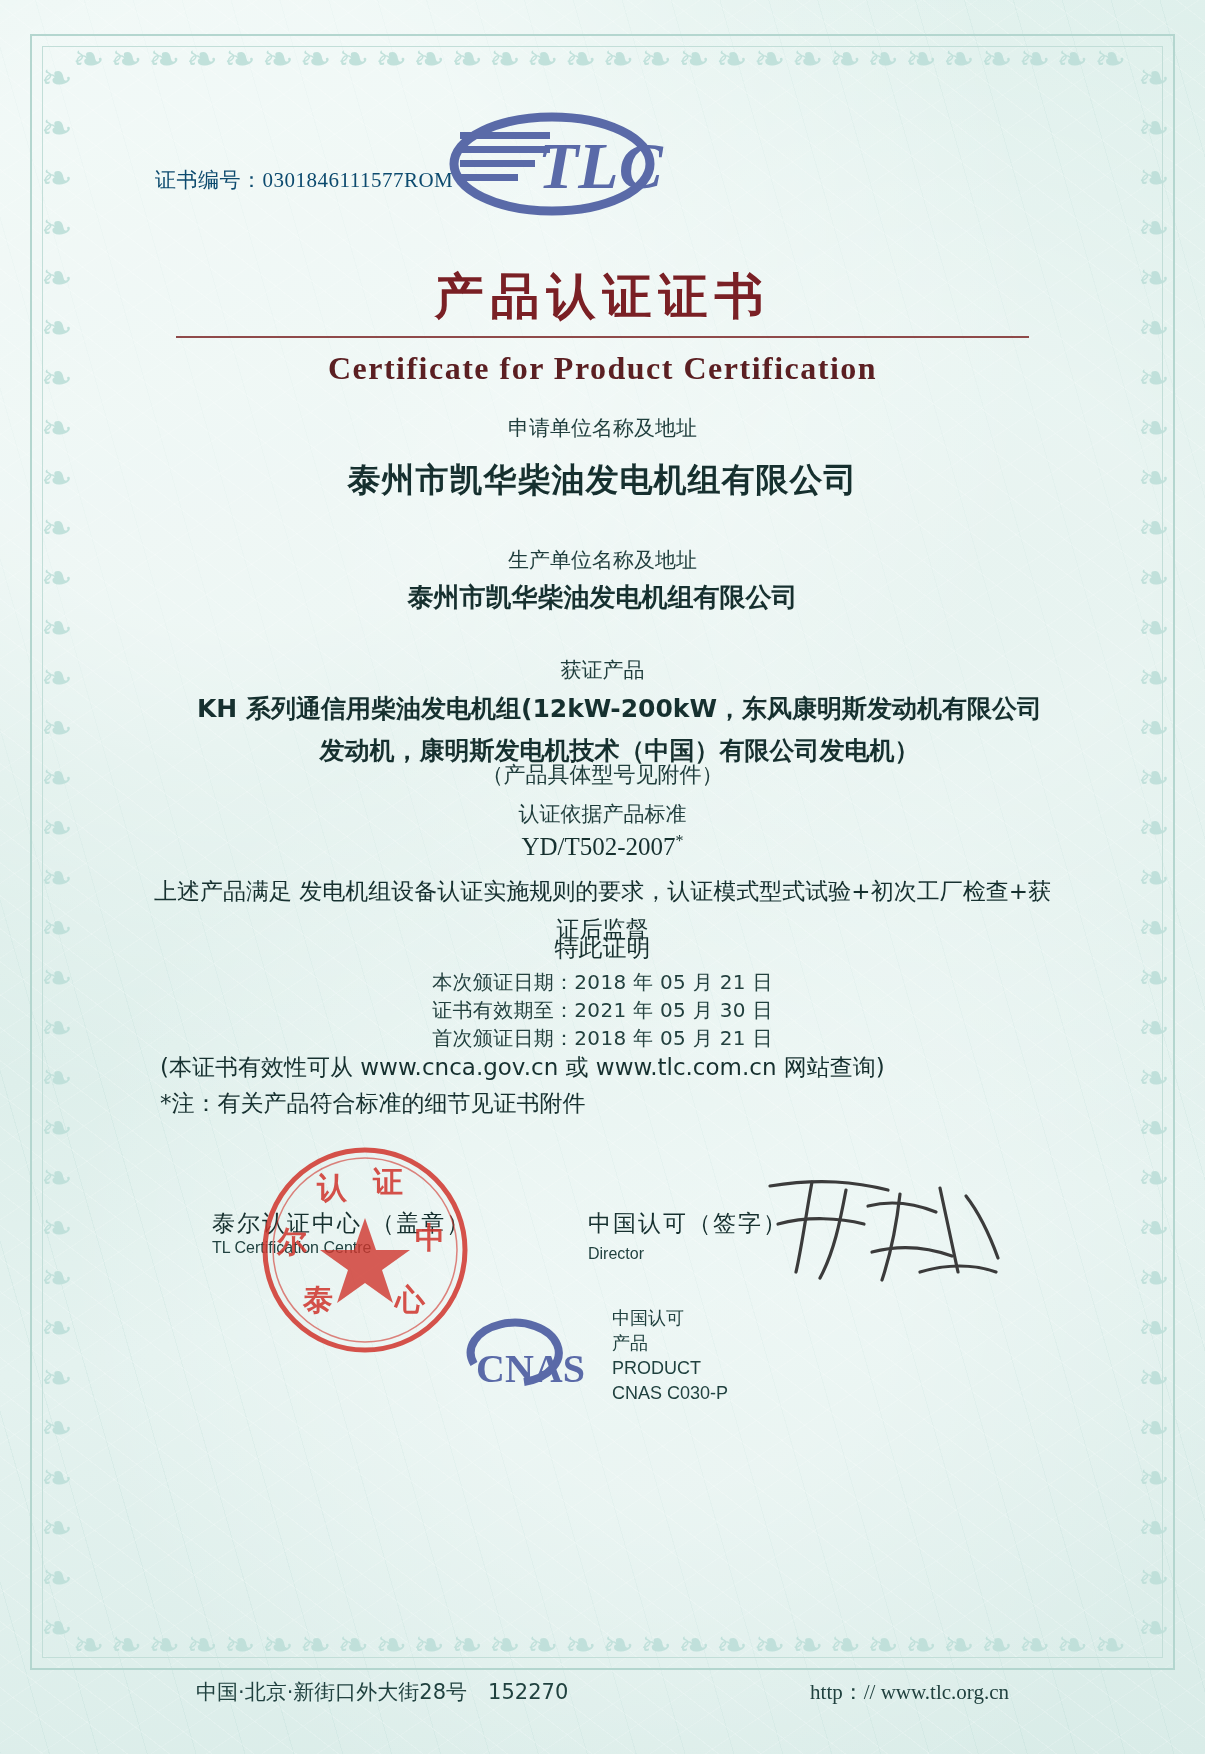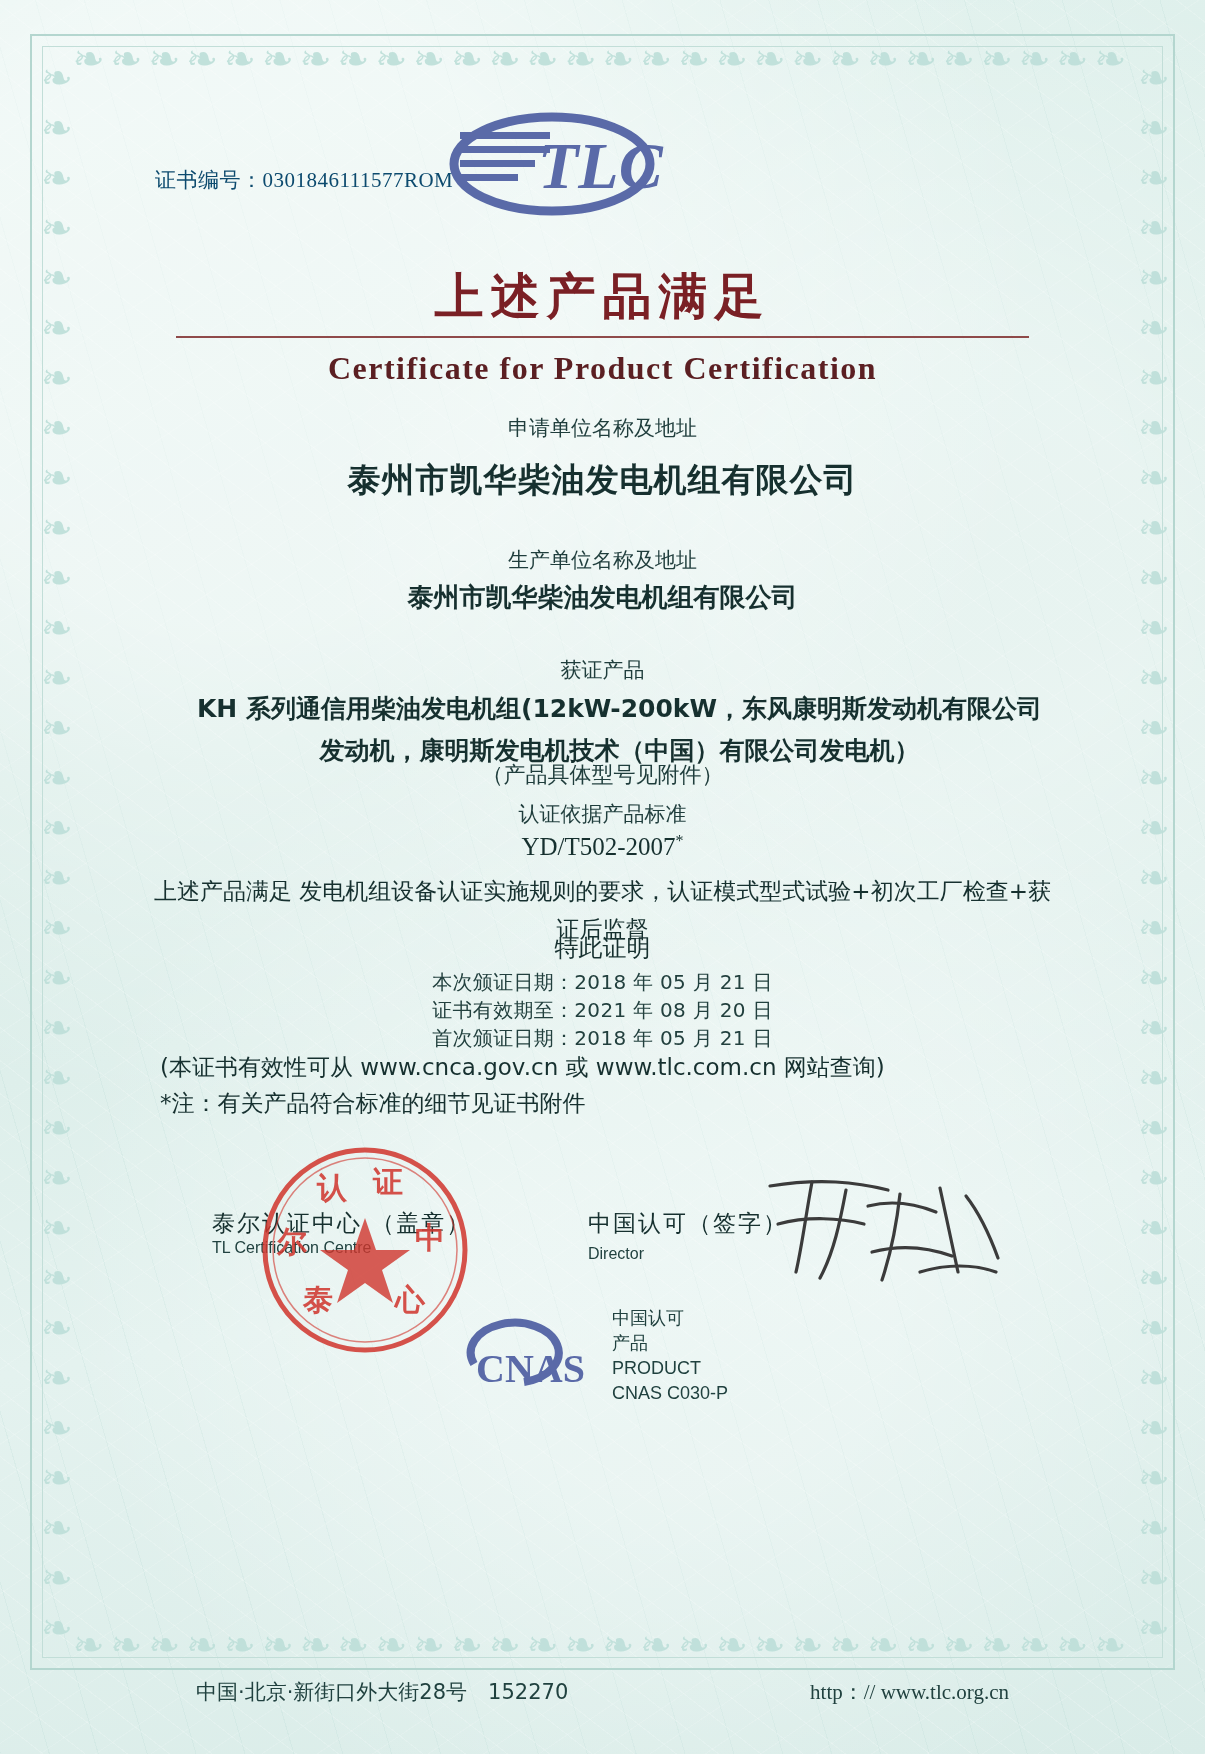--- a/index.html
+++ b/index.html
@@ -179,21 +179,21 @@
       <g fill="#5a6aa8">
         <rect x="30" y="26" width="90" height="7"></rect>
         <rect x="30" y="40" width="90" height="7"></rect>
         <rect x="30" y="54" width="75" height="7"></rect>
         <rect x="30" y="68" width="58" height="7"></rect>
       </g>
       <text x="108" y="82" font-family="Liberation Serif, serif" font-style="italic" font-weight="bold" font-size="66" fill="#5a6aa8">TLC</text>
     </svg>
   </div>
 
-  <div class="title-cn">上述产品满足</div>
+  <div class="title-cn">产品认证证书</div>
   <div class="rule"></div>
   <div class="title-en">Certificate  for  Product  Certification</div>
 
   <div class="lbl l-applicant">申请单位名称及地址</div>
   <div class="big v-applicant-name">泰州市凯华柴油发电机组有限公司</div>
 
   <div class="lbl l-maker">生产单位名称及地址</div>
   <div class="big v-maker-name">泰州市凯华柴油发电机组有限公司</div>
 
   <div class="lbl l-product">获证产品</div>
@@ -203,21 +203,21 @@
   <div class="lbl l-standard">认证依据产品标准</div>
   <div class="v-standard">
     <span>YD/T502-2007</span><sup>*</sup>
   </div>
 
   <div class="statement">上述产品满足  发电机组设备认证实施规则的要求，认证模式型式试验+初次工厂检查+获证后监督</div>
   <div class="hereby">特此证明</div>
 
   <div class="dates">
     <div>本次颁证日期：2018 年 05 月 21 日</div>
-    <div>证书有效期至：2021 年 08 月 20 日</div>
+    <div>证书有效期至：2021 年 05 月 30 日</div>
     <div>首次颁证日期：2018 年 05 月 21 日</div>
   </div>
 
   <div class="note1">(本证书有效性可从 www.cnca.gov.cn 或 www.tlc.com.cn 网站查询)</div>
   <div class="note2">*注：有关产品符合标准的细节见证书附件</div>
 
   <div class="sig-left">
     <div class="cn">泰尔认证中心   （盖章）</div>
     <div class="en">TL Certification Centre</div>
   </div>

